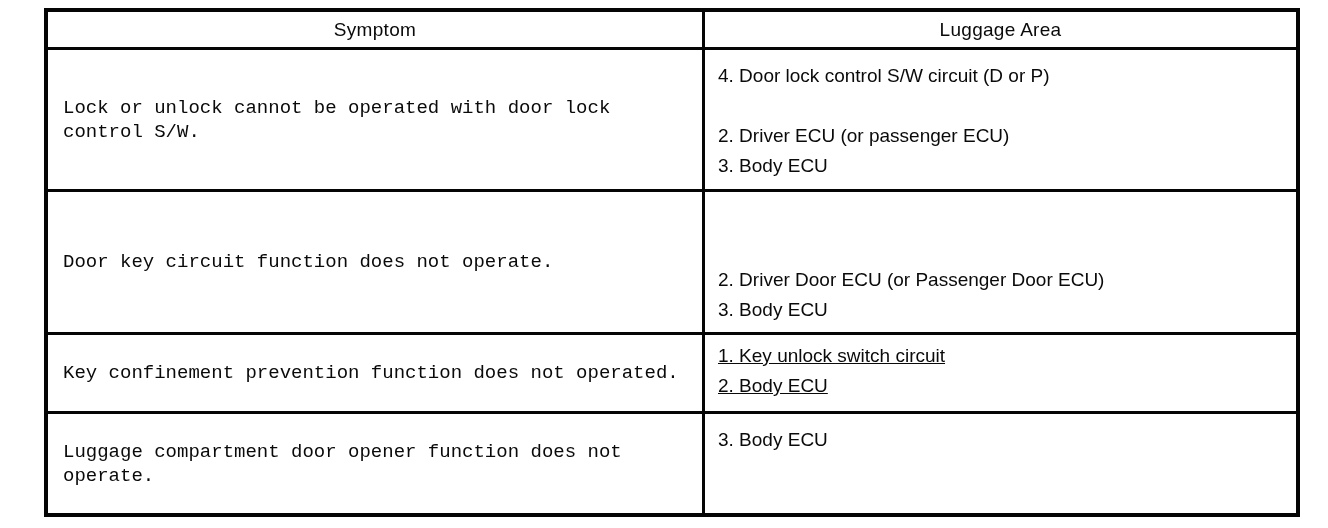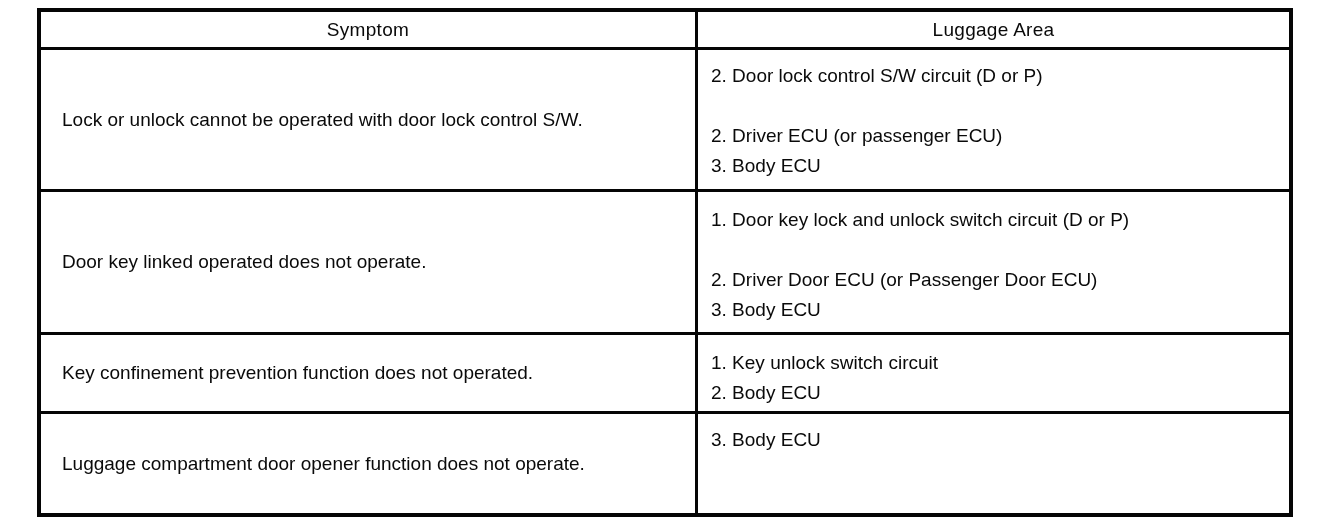--- a/index.html
+++ b/index.html
@@ -12,21 +12,21 @@
   }
   .page {
     position: relative;
     width: 1328px;
     height: 528px;
     background: #ffffff;
     overflow: hidden;
   }
   .doc-table {
     position: absolute;
-    left: 37px;
+    left: 44px;
     top: 8px;
     width: 1256px;
     height: 509px;
     box-sizing: border-box;
     border: 4px solid #050505;
     display: grid;
     grid-template-columns: 657px 591px;
     grid-template-rows: 38px 142px 143px 79px 99px;
     background: #ffffff;
   }
@@ -43,66 +43,66 @@
   .hdr-cell {
     display: flex;
     align-items: center;
     justify-content: center;
     font-size: 19px;
     letter-spacing: 0.3px;
   }
   .symptom-cell {
     display: flex;
     align-items: center;
-    padding-left: 21px;
+    padding-left: 15px;
     padding-right: 10px;
     font-size: 19px;
     line-height: 24px;
+    font-family: Liberation Mono, monospace;
   }
   .suspect-cell {
     display: flex;
     flex-direction: column;
     padding-left: 13px;
     padding-right: 8px;
     font-size: 19px;
   }
   .suspect-item {
     line-height: 30px;
     white-space: nowrap;
   }
   .r1 { padding-top: 11px; padding-bottom: 8px; }
   .r2 { padding-top: 13px; padding-bottom: 7px; }
-  .r3 { padding-top: 13px; }
+  .r3 { padding-top: 6px; text-decoration: underline; }
   .r4 { padding-top: 10px; }
   .r4 .suspect-item { line-height: 31px; }
   .gap-spacer {
     flex: 1 1 auto;
     min-height: 10px;
   }
 </style>
 </head>
 <body>
 
 <div class="page">
   <div class="doc-table">
 
     <div class="cell col-left row-bordered hdr-cell">Symptom</div>
     <div class="cell row-bordered hdr-cell">Luggage Area</div>
 
     <div class="cell col-left row-bordered symptom-cell">Lock or unlock cannot be operated with door lock control S/W.</div>
     <div class="cell row-bordered suspect-cell r1">
-      <div class="suspect-item">2. Door lock control S/W circuit (D or P)</div>
+      <div class="suspect-item">4. Door lock control S/W circuit (D or P)</div>
       <div class="gap-spacer"></div>
       <div class="suspect-item">2. Driver ECU (or passenger ECU)</div>
       <div class="suspect-item">3. Body ECU</div>
     </div>
 
-    <div class="cell col-left row-bordered symptom-cell">Door key linked operated does not operate.</div>
+    <div class="cell col-left row-bordered symptom-cell">Door key circuit function does not operate.</div>
     <div class="cell row-bordered suspect-cell r2">
-      <div class="suspect-item">1. Door key lock and unlock switch circuit (D or P)</div>
       <div class="gap-spacer"></div>
       <div class="suspect-item">2. Driver Door ECU (or Passenger Door ECU)</div>
       <div class="suspect-item">3. Body ECU</div>
     </div>
 
     <div class="cell col-left row-bordered symptom-cell">Key confinement prevention function does not operated.</div>
     <div class="cell row-bordered suspect-cell r3">
       <div class="suspect-item">1. Key unlock switch circuit</div>
       <div class="suspect-item">2. Body ECU</div>
     </div>

